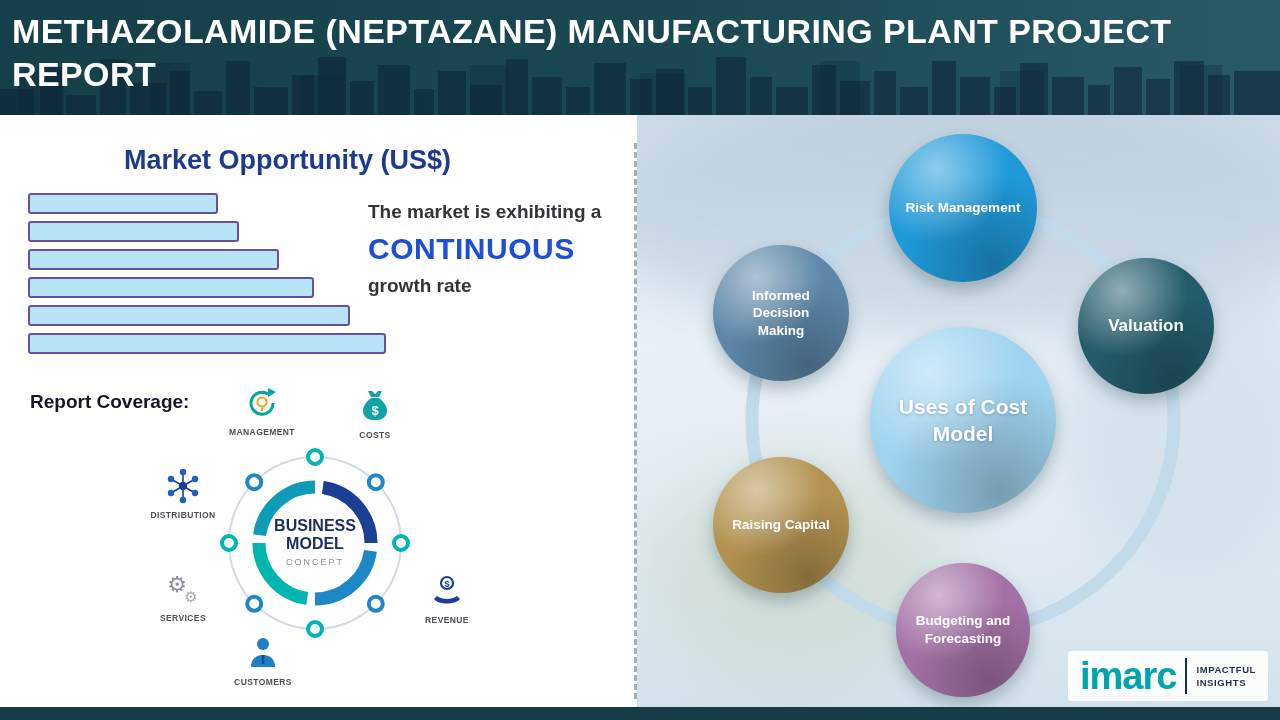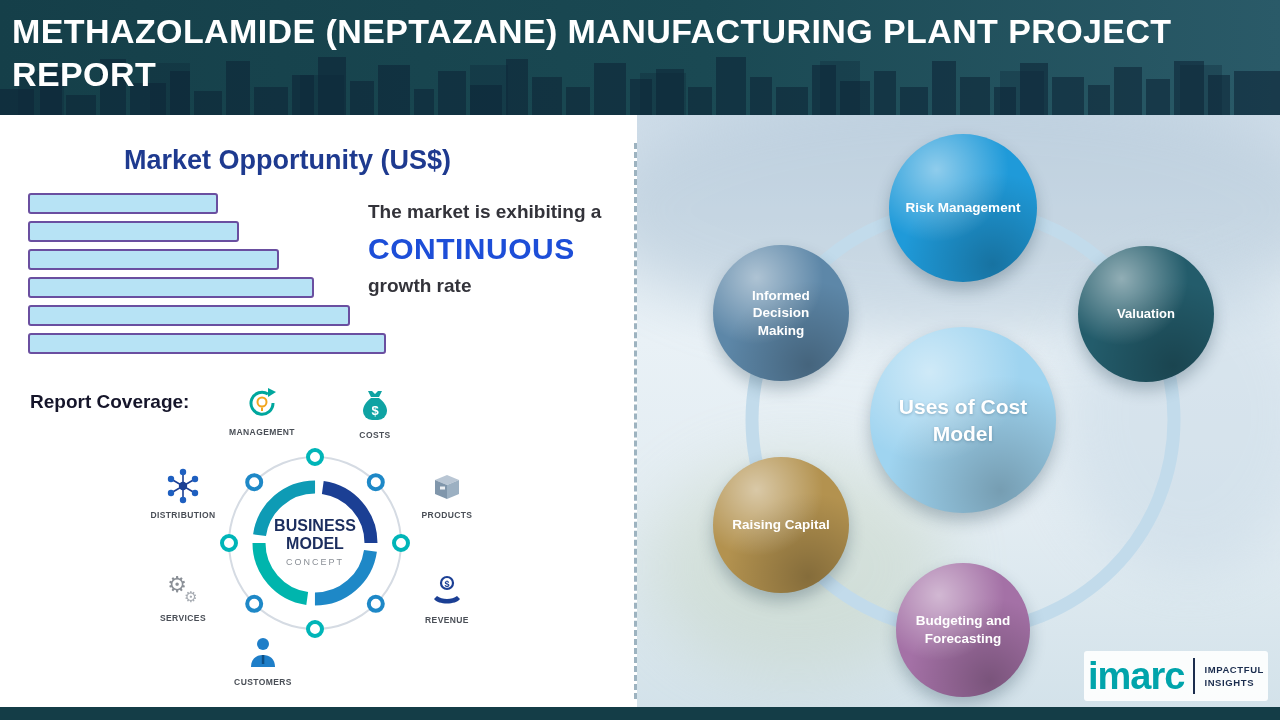--- a/index.html
+++ b/index.html
@@ -84,31 +84,31 @@
     color:#ffffff; font-weight:bold;
     box-shadow:0 8px 16px rgba(20,50,70,.28);
     background-image:
       radial-gradient(circle at 32% 24%, rgba(255,255,255,.50), rgba(255,255,255,0) 48%),
       radial-gradient(circle at 70% 88%, rgba(0,0,0,.26), rgba(0,0,0,0) 55%);
   }
   .circle span { display:block; padding:0 16px; line-height:1.3; }
   .c-center { left:233px; top:212px; width:186px; height:186px; font-size:21px;
               text-shadow:0 1px 3px rgba(40,80,110,.35); }
   .c-risk   { left:252px; top:19px;  width:148px; height:148px; font-size:13.5px; }
-  .c-val    { left:441px; top:131px; width:136px; height:136px; font-size:13px; }
+  .c-val    { left:441px; top:143px; width:136px; height:136px; font-size:17px; }
   .c-inf    { left:76px;  top:130px; width:136px; height:136px; font-size:13.5px; }
   .c-mer    { left:441px; top:342px; width:136px; height:136px; font-size:13.5px; }
   .c-rai    { left:76px;  top:342px; width:136px; height:136px; font-size:13.5px; }
   .c-bud    { left:259px; top:448px; width:134px; height:134px; font-size:13.5px; }
 
   
   .logo {
     position:absolute; right:12px; bottom:6px; z-index:8;
     display:flex; align-items:center;
-    background:rgba(255,255,255,.9); padding:6px 4px; border-radius:3px;
+    background:rgba(255,255,255,.9); padding:6px 12px; border-radius:3px;
   }
   .logo-brand { color:#00a4ab; font-size:38px; font-weight:bold; letter-spacing:-1px; line-height:1; }
   .logo-sep { width:2px; height:36px; background:#1b2d4e; margin:0 9px; }
   .logo-tag { font-size:9.5px; font-weight:bold; color:#1b2d4e; letter-spacing:.6px; line-height:1.4; }
 
   .bottom-strip { position:absolute; left:0; bottom:0; width:1280px; height:13px; background:#143d47; z-index:12; }
 </style>
 </head>
 <body>
 
@@ -253,29 +253,20 @@
               <circle cx="32" cy="13" r="3.2"></circle>
             <circle cx="32" cy="27" r="3.2"></circle>
               <circle cx="20" cy="34" r="3.2"></circle>
             <circle cx="8" cy="27" r="3.2"></circle>
               <circle cx="8" cy="13" r="3.2"></circle>
           </g>
         </svg>
         <div class="bm-label">DISTRIBUTION</div>
       </div>
 
-      <div class="bm-item bmi3">
-        <svg width="40" height="40" viewBox="0 0 40 40">
-          <polygon points="8,14 20,9 32,14 20,19" fill="#b9c6d4"></polygon>
-          <polygon points="8,14 20,19 20,33 8,28" fill="#8096ab"></polygon>
-          <polygon points="32,14 20,19 20,33 32,28" fill="#9cb0c2"></polygon>
-          <rect x="13" y="20.5" width="5" height="3" fill="#ffffff" opacity="0.85"></rect>
-        </svg>
-        <div class="bm-label">PRODUCTS</div>
-      </div>
 
       <div class="bm-item bmi4">
         <svg width="40" height="40" viewBox="0 0 40 40">
           <text x="14" y="23" font-size="22" text-anchor="middle" fill="#8a8f96" font-family="DejaVu Sans">⚙</text>
           <text x="28" y="33" font-size="15" text-anchor="middle" fill="#a7acb3" font-family="DejaVu Sans">⚙</text>
         </svg>
         <div class="bm-label">SERVICES</div>
       </div>
 
       <div class="bm-item bmi5">

